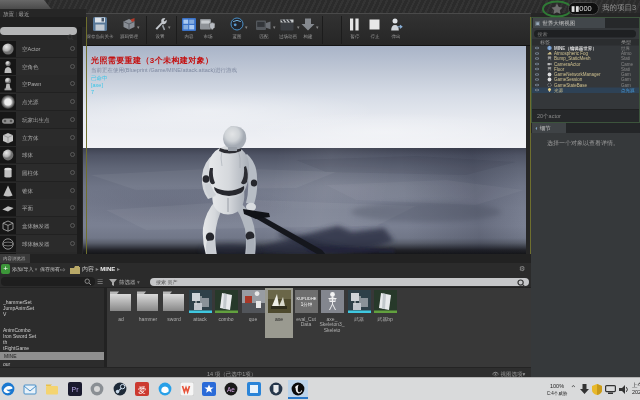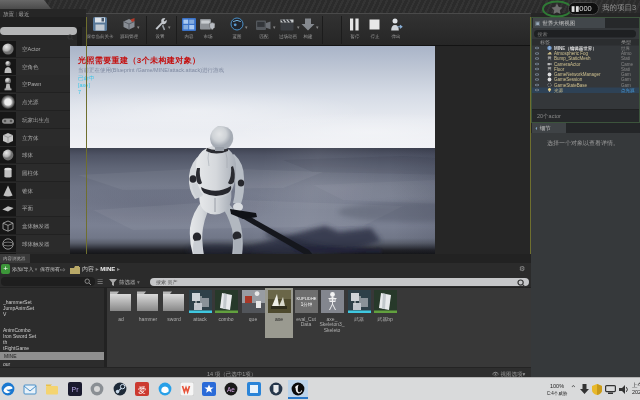--- a/index.html
+++ b/index.html
@@ -365,21 +365,21 @@
         </svg></div>
       <div class="scc" style="left:259px;top:19px;width:60px;font-size:9px;text-align:center;color:#9f9f9f;">停止</div>
       <div class="abs" style="left:303px;top:3px;"><svg width="14" height="13">
           <circle cx="6" cy="3" r="2.5" fill="#dfe2e6"></circle>
           <path d="M2.2 12.5 Q2.2 7 6 7 Q9.8 7 9.8 12.5 Z" fill="#cfd3d8"></path>
           <path d="M8.5 8.8 L12.5 8.8 M10.9 7.2 L12.9 8.8 10.9 10.4" stroke="#8ab0d8" stroke-width="1.1" fill="none"></path>
         </svg></div>
       <div class="scc" style="left:280px;top:19px;width:60px;font-size:9px;text-align:center;color:#9f9f9f;">弹出</div>
     </div>
 
-<div class="abs" id="viewport" style="left:70px;top:46px;width:365px;height:208px;overflow:hidden;">
+<div class="abs" id="viewport" style="left:83px;top:46px;width:443px;height:208px;overflow:hidden;">
   <div class="abs" style="left:0;top:0;width:443px;height:103px;background:linear-gradient(#a9b4c8,#c0c8d6 24%,#d6dce6 48%,#e7eaf0 72%,#f1f2f6 100%);"></div>
   <div class="abs" style="left:0;top:34px;width:443px;height:69px;background:
     radial-gradient(55% 45% at 28% 45%,rgba(255,255,255,.38),rgba(255,255,255,0) 70%),
     radial-gradient(45% 40% at 68% 75%,rgba(255,255,255,.32),rgba(255,255,255,0) 70%);"></div>
 
   <div class="abs" style="left:0;top:102px;width:443px;height:106px;background:linear-gradient(#3f4352 0px,#4f5465 7px,#606677 20px,#6e7486 38px,#777d8f 60px,#7a8092 78px,#717788 90px,#5a5f6c 95px,#3a3d47 99px,#222329 102px,#151619 106px);"></div>
   <div class="abs" style="left:0;top:102px;width:443px;height:106px;background:
     linear-gradient(100deg,rgba(255,255,255,0) 42%,rgba(255,255,255,.06) 54%,rgba(255,255,255,0) 68%),
     radial-gradient(45% 30% at 60% 38%,rgba(255,255,255,.09),rgba(0,0,0,0) 70%),
     radial-gradient(40% 28% at 20% 55%,rgba(10,10,30,.10),rgba(0,0,0,0) 70%),

